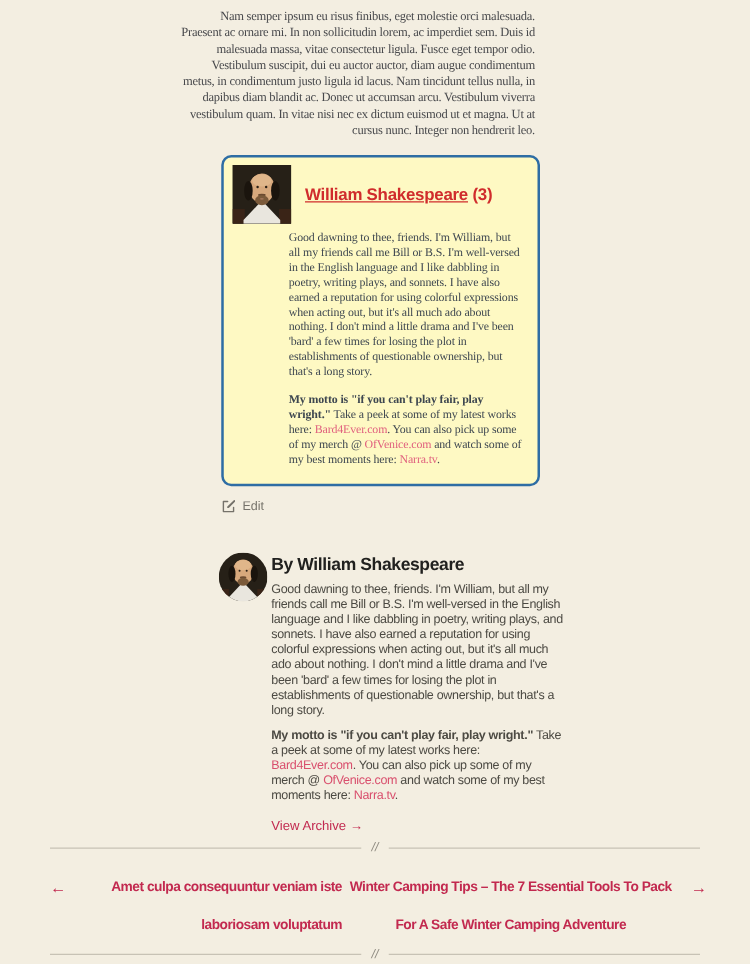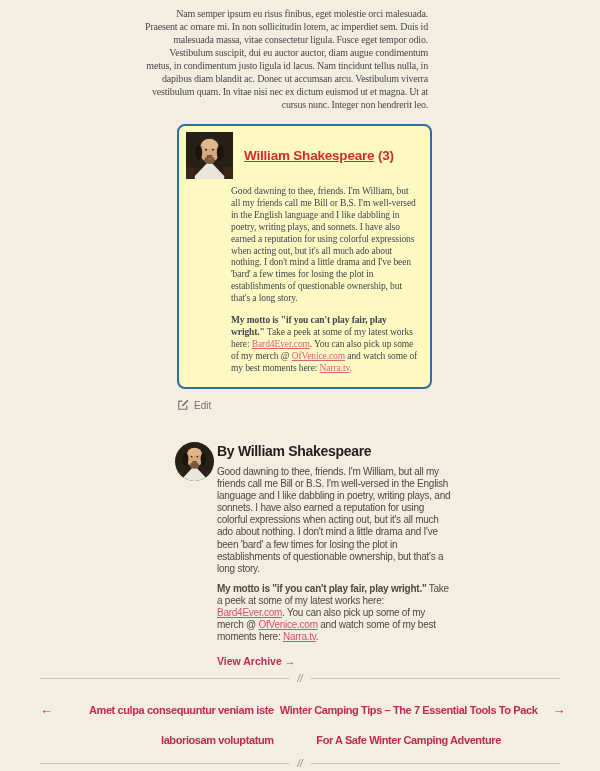--- a/index.html
+++ b/index.html
@@ -38,21 +38,21 @@
     color:#d02c2c;
   }
   .pc-title .name { text-decoration:underline; cursor:pointer; }
   .pc-body {
     margin:7px 5px 0 45px;
     font-family:"Liberation Serif", serif;
     font-size:9.5px; line-height:11.9px; letter-spacing:-0.1px;
     color:#3e4750;
   }
   .pc-body p + p { margin-top:10px; }
-  .inline-link { color:#e0607e; text-decoration:underline; cursor:pointer; }
+  .inline-link { color:#e0607e; cursor:pointer; }
   .motto { font-weight:bold; }
 
   
   .edit-row {
     position:absolute; left:177px; top:399px;
     display:flex; align-items:flex-end; gap:5px;
     color:#75726a; font-size:10px; cursor:pointer;
   }
   .edit-row svg { display:block; }
 
@@ -69,21 +69,21 @@
     color:#21211f; padding-top:1px;
   }
   .ab-bio {
     margin-top:7px;
     font-size:10px; line-height:12.1px; letter-spacing:-0.25px;
     color:#4c4a43;
   }
   .ab-bio p + p { margin-top:8px; }
   .ab-bio .inline-link { color:#d94f6d; }
   .ab-archive {
-    margin-top:12px; font-weight:bold; font-size:10.5px;
+    margin-top:12px; font-weight:normal; font-size:10.5px;
     color:#c22a50; cursor:pointer; display:inline-block;
   }
   .ab-archive .arrow { margin-left:3px; }
 
   
   .footer { position:absolute; left:40px; right:40px; top:672px; }
   .divider {
     display:flex; align-items:center; gap:8px;
     color:#908c82; font-size:10px; font-style:italic; height:12px;
   }

